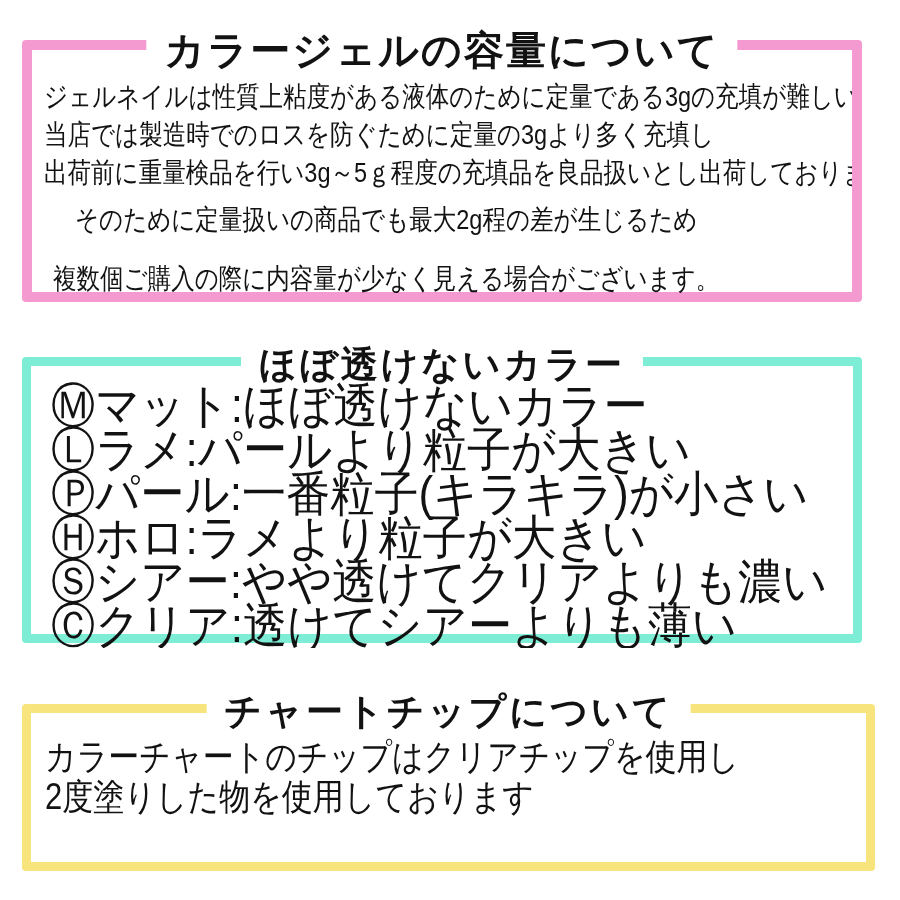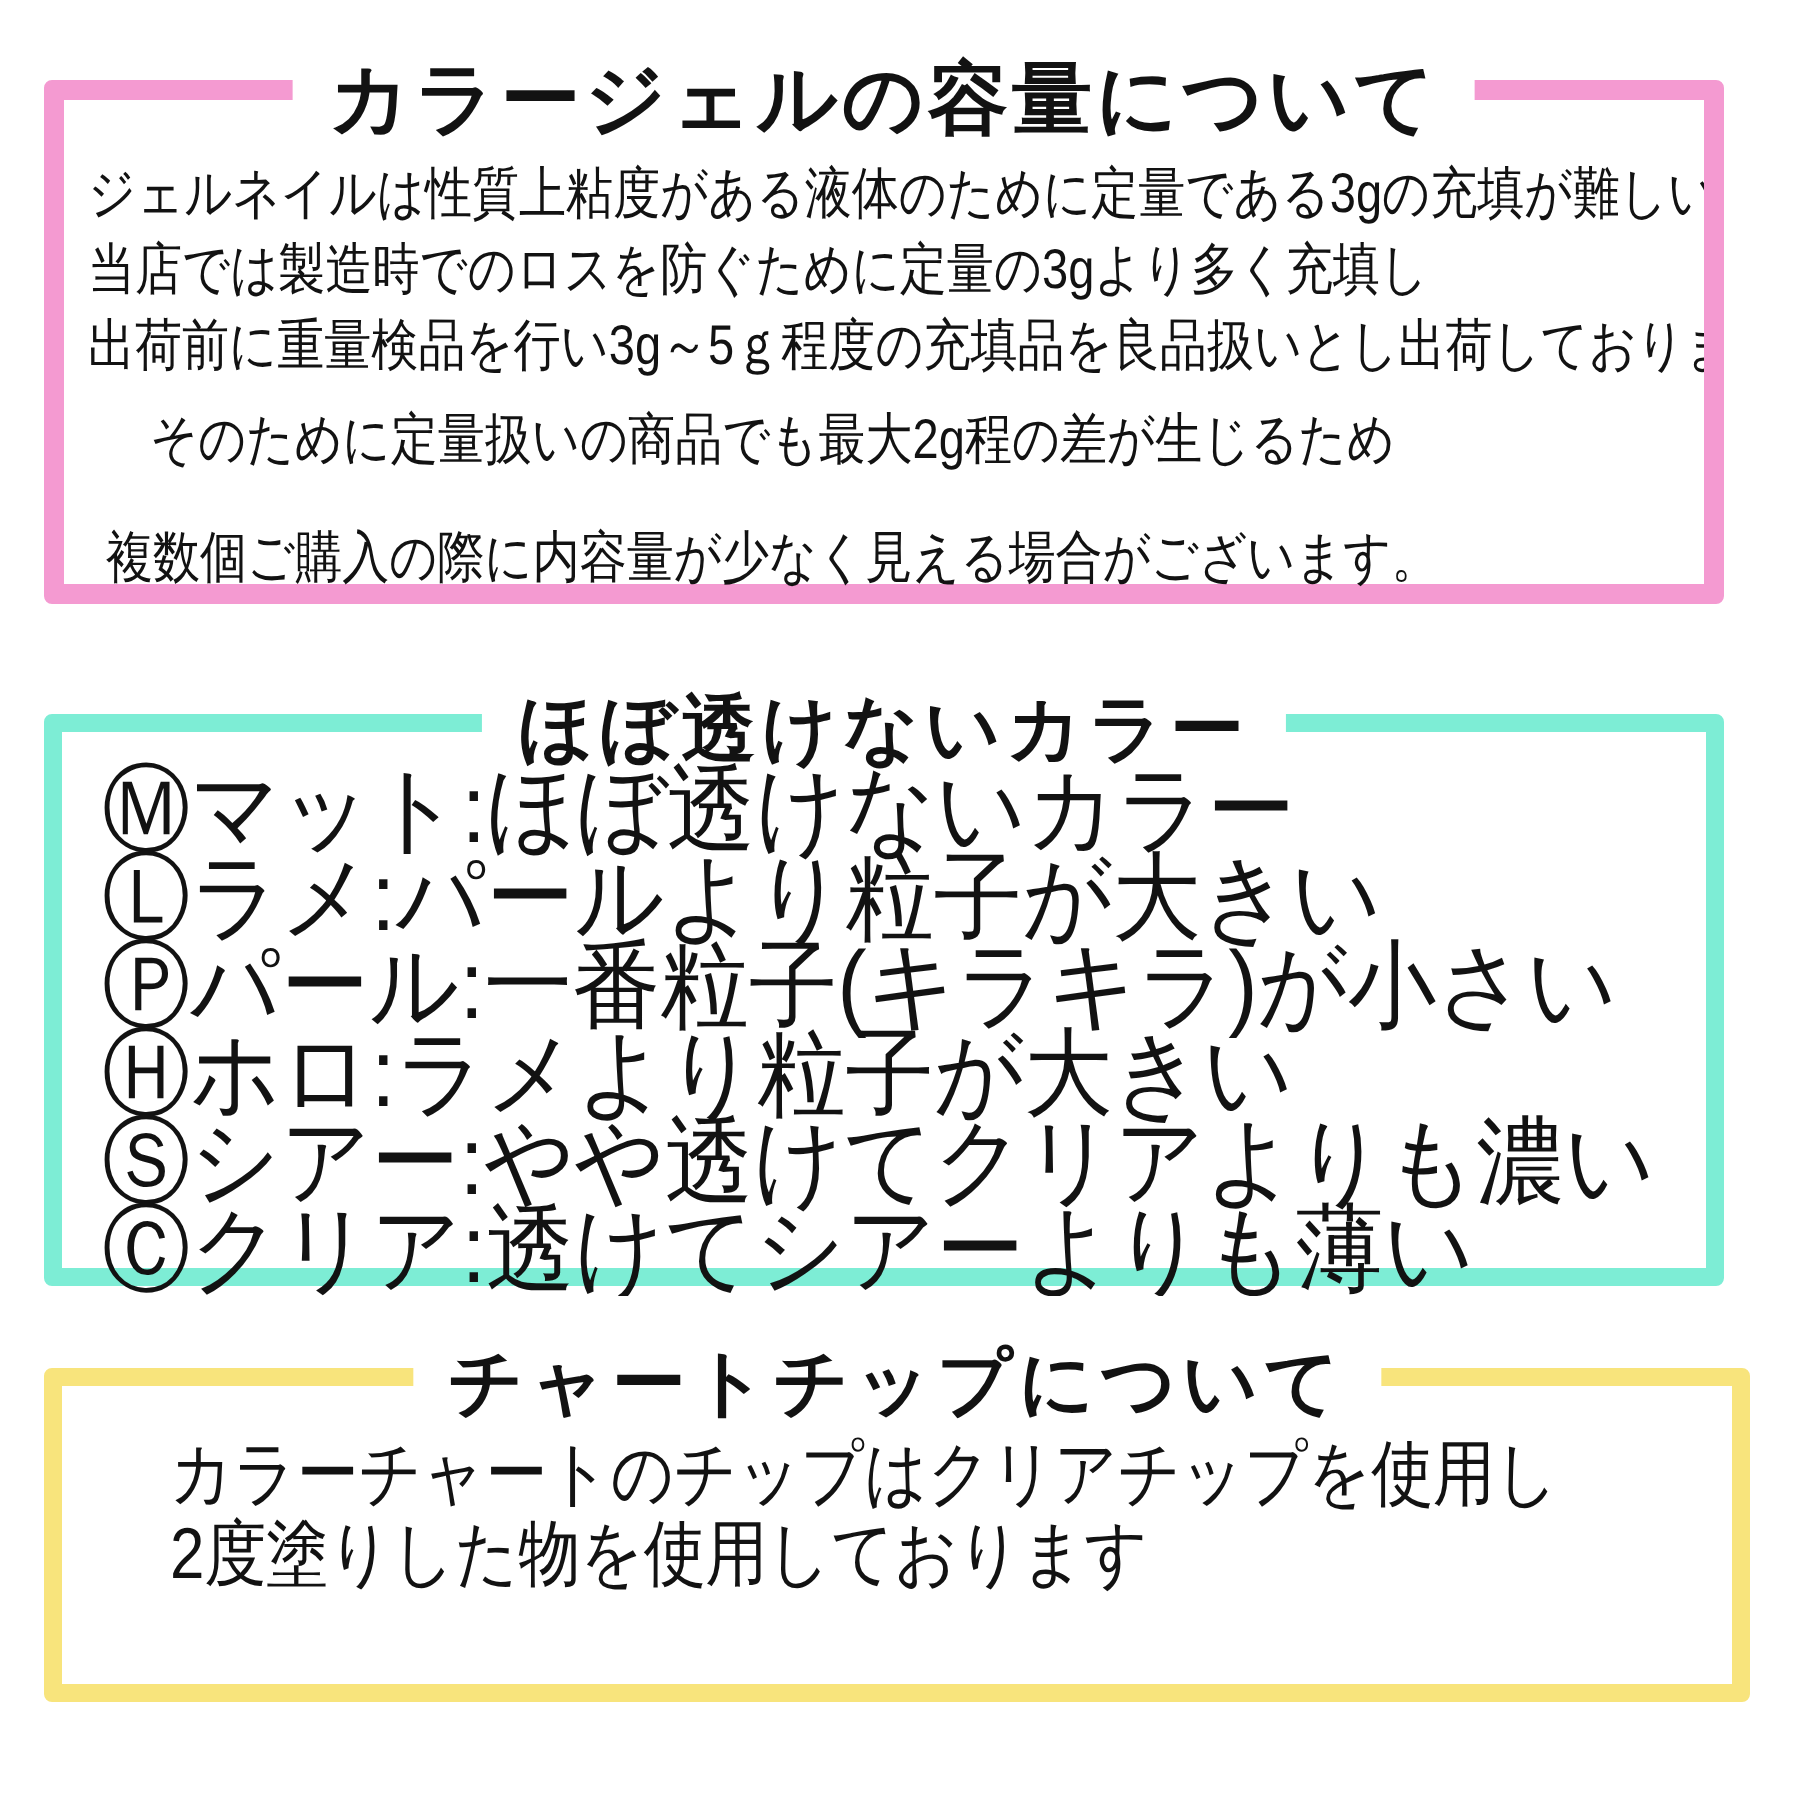--- a/index.html
+++ b/index.html
@@ -10,21 +10,21 @@
     --background:#ffffff;
   }
   *{margin:0;padding:0;box-sizing:border-box;}
   html,body{width:900px;height:900px;background:var(--background);
     font-family:"Liberation Sans","DejaVu Sans",sans-serif;color:var(--text);}
   .page{position:relative;width:900px;height:900px;overflow:hidden;}
 
   .info-box{position:absolute;background:#fff;border-radius:4px;}
   .box-gel{left:22px;top:40px;width:840px;height:262px;border:10px solid var(--pink);}
   .box-notation{left:22px;top:357px;width:840px;height:286px;border:9px solid var(--mint);}
-  .box-chip{left:22px;top:684px;width:853px;height:167px;border:9px solid var(--yellow);padding-left:40px;}
+  .box-chip{left:22px;top:704px;width:853px;height:167px;border:9px solid var(--yellow);}
 
   .box-title{
     position:absolute;left:50%;transform:translateX(-50%);
     background:#fff;padding:0 18px;white-space:nowrap;
     font-weight:700;text-align:center;
   }
   .title-gel{top:-26px;font-size:40px;line-height:52px;letter-spacing:2px;}
   .title-notation{top:-25px;font-size:37px;line-height:48px;letter-spacing:3px;font-weight:600;}
   .title-chip{top:-25px;font-size:37px;line-height:48px;letter-spacing:3px;font-weight:600;}
 

